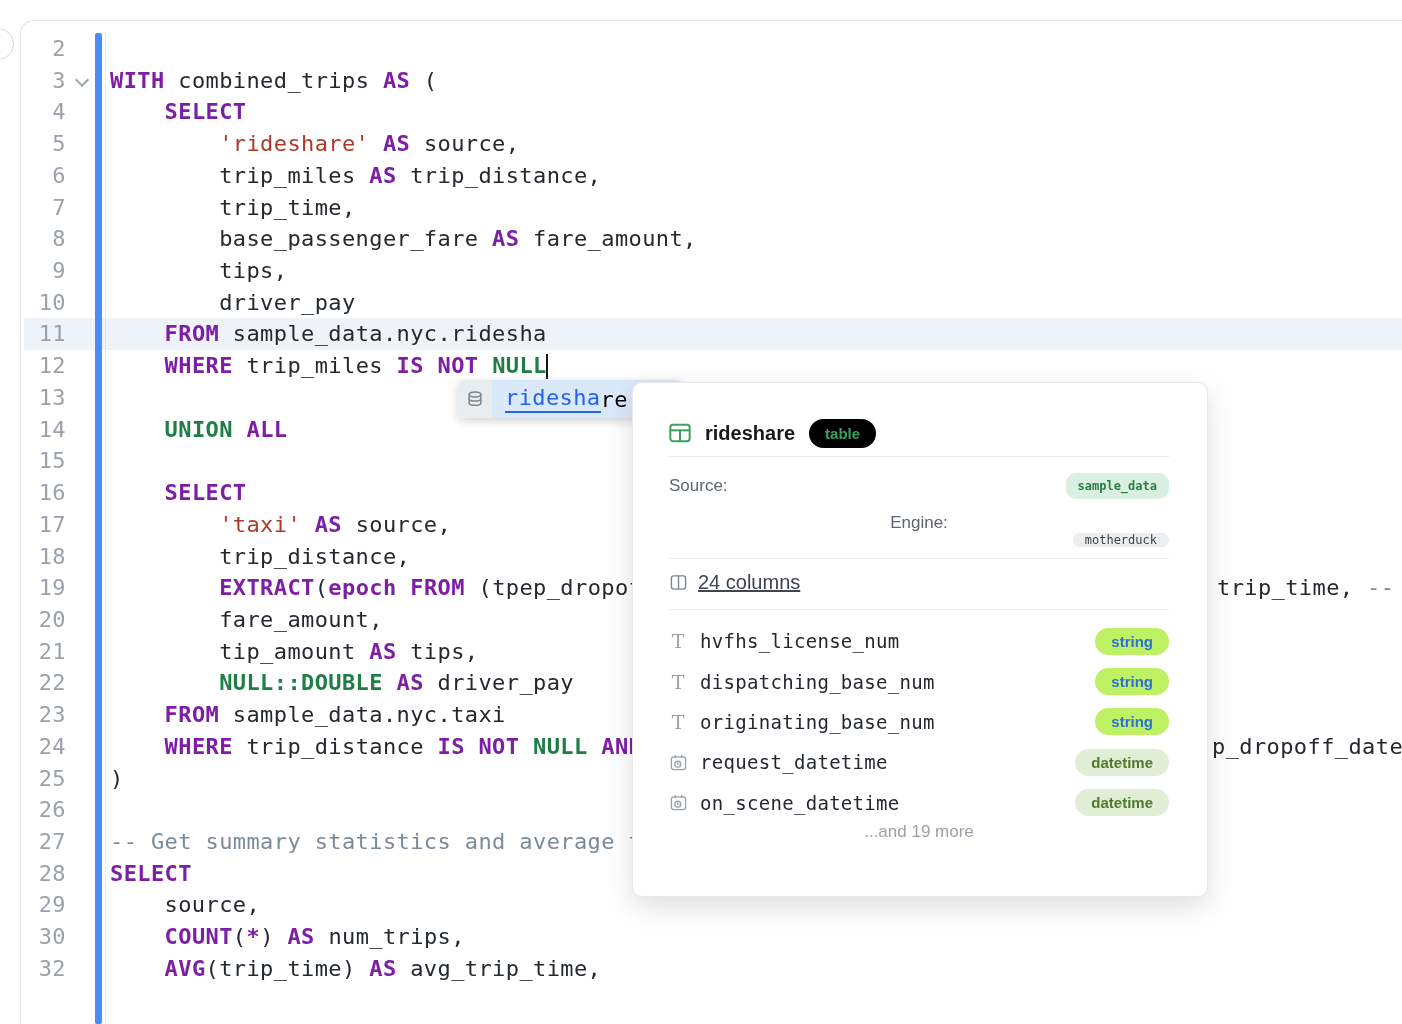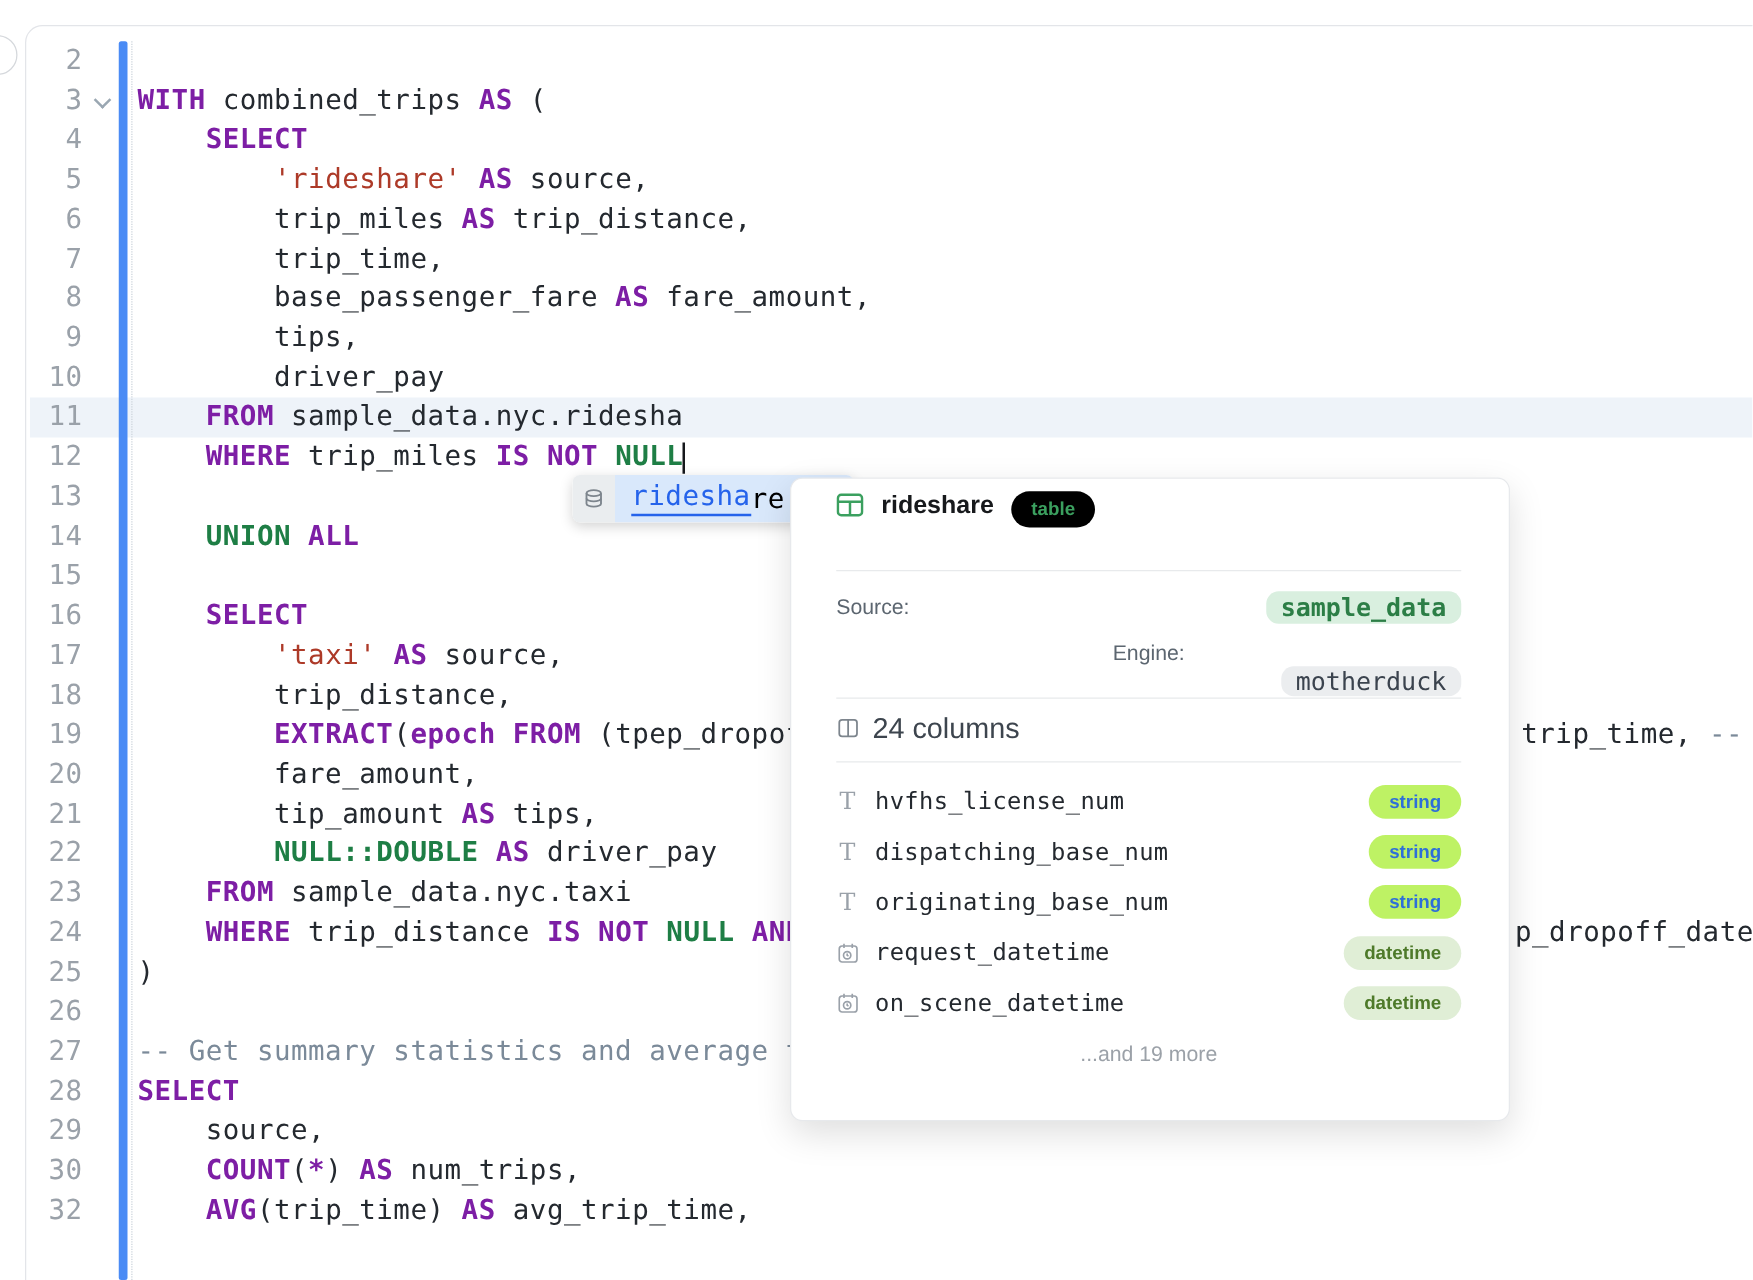--- a/index.html
+++ b/index.html
@@ -56,44 +56,44 @@
   }
   .pop-match{color:#2563eb;border-bottom:2px solid #2563eb;padding-bottom:1px;}
   .pop-rest{color:#000000;}
   
   #card{
     position:absolute;left:632px;top:382px;width:576px;height:515px;background:#fff;
     border:1px solid #e7e9ec;border-radius:10px;box-shadow:0 10px 28px rgba(0,0,0,.13);
     z-index:6;box-sizing:border-box;
   }
   .card-hr{position:absolute;left:36px;right:38px;height:0;border-top:1px solid #e8eaec;}
-  #card-header{position:absolute;left:36px;top:10px;height:40px;display:flex;align-items:flex-start;gap:14px;}
+  #card-header{position:absolute;left:36px;top:30px;height:40px;display:flex;align-items:center;gap:14px;}
   #card-title{font-size:20px;font-weight:700;color:#17191c;}
   .pill{display:flex;align-items:center;border-radius:15px;font-weight:700;}
   #card-type-pill{height:29px;padding:0 16px;font-size:15px;color:#3ba05f;background:#000000;}
   .meta-row{position:absolute;left:36px;right:38px;height:30px;display:flex;align-items:center;}
   #meta-source{top:88px;}
   #meta-engine{top:130px;flex-direction:column;}
   .meta-label{font-size:17px;color:#5c6670;}
   .meta-badge{margin-left:auto;height:26px;display:flex;align-items:center;border-radius:10px;
-    font-family:"DejaVu Sans Mono",monospace;font-size:20px;padding:0 12px;}
+    font-family:"DejaVu Sans Mono",monospace;font-size:12px;padding:0 12px;}
   .badge-green{background:#d9efdf;color:#2c7e46;font-weight:700;}
   .badge-gray{background:#ebedef;color:#3b434e;}
   #count-row{position:absolute;left:36px;top:185px;height:28px;display:flex;align-items:center;gap:11px;
-    font-size:23px;color:#3d454e;}
+    font-size:20px;color:#3d454e;text-decoration:underline;}
   #card-cols{position:absolute;left:36px;right:38px;top:238px;}
   .colrow{height:40.4px;display:flex;align-items:center;gap:13px;}
   .colname{font-family:"DejaVu Sans Mono",monospace;font-size:19px;color:#24292f;letter-spacing:0.3px;}
   .type-pill{margin-left:auto;height:27px;padding:0 16px;border-radius:14px;font-size:15px;font-weight:700;
     display:flex;align-items:center;}
   .type-string{background:#bef264;color:#2e6fd8;}
   .type-datetime{background:#e0eed6;color:#4e7a2a;}
   .ticon{font-family:"DejaVu Serif",serif;font-size:19px;color:#9aa1a9;width:18px;text-align:center;}
   .cicon{width:18px;display:flex;align-items:center;justify-content:center;}
-  #card-more{position:absolute;left:36px;right:38px;top:448px;height:26px;display:flex;
+  #card-more{position:absolute;left:36px;right:38px;top:436px;height:26px;display:flex;
     align-items:center;justify-content:center;font-size:17px;color:#9ba1a8;}
 </style>
 </head>
 <body>
 
 <div id="panel"></div>
 <div id="edge-circle"></div>
 
 <div id="code-rows">
     <div class="crow"><span class="ln">2</span><span class="ltext"></span></div>

